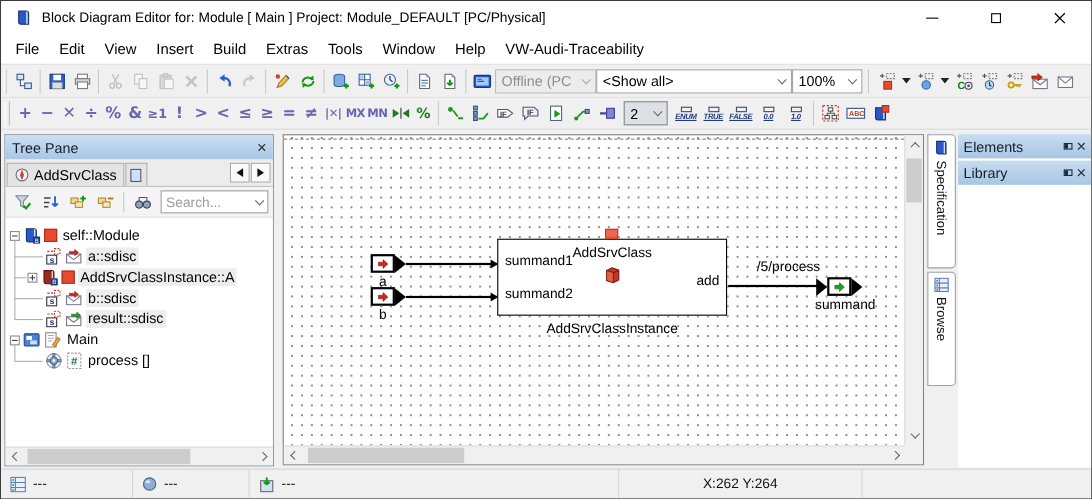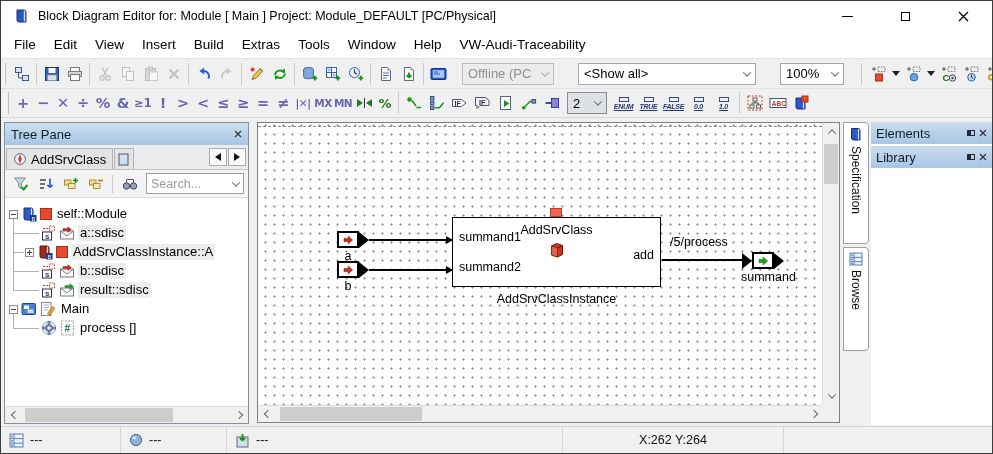--- a/index.html
+++ b/index.html
@@ -21,21 +21,21 @@
 
   
   .toolbar { position:absolute; left:0; right:0; background:#f0f0f0; display:flex; align-items:center; border-top:1px solid #e2e2e2; }
   .tb1 { top:57px; height:30px; }
   .tb2 { top:87px; height:30px; border-bottom:1px solid #d6d6d6; }
   .grip { width:5px; height:22px; border-left:1px solid #fdfdfd; border-right:1px solid #bdbdbd; margin:0 4px 0 3px; }
   .ti { width:23px; height:24px; display:inline-flex; align-items:center; justify-content:center; flex:none; }
   .ti.narrow { width:12px; }
   .sep { width:1px; height:22px; background:#c9c9c9; margin:0 3px; flex:none; }
   .dis { opacity:.45; filter:grayscale(1); }
-  .dd { height:22px; border:1px solid #a6a6a6; background:#fff; display:inline-flex; align-items:center; font-size:13px; color:#000; padding:0 5px; margin:0 12px; flex:none; }
+  .dd { height:22px; border:1px solid #a6a6a6; background:#fff; display:inline-flex; align-items:center; font-size:13px; color:#000; padding:0 5px; margin:0 0; flex:none; }
   .dd .ddtxt { overflow:hidden; white-space:nowrap; flex:1; }
   .dd.disabled { background:#ececec; color:#8e8e8e; border-color:#bdbdbd; }
   .chv { width:6px; height:6px; border-right:1.5px solid #666; border-bottom:1.5px solid #666; flex:none; }
   .chv.down { transform:rotate(45deg) translate(-1px,-1px); }
   .chv.up { transform:rotate(-135deg) translate(-1px,-1px); }
   .chv.left { transform:rotate(135deg); }
   .chv.right { transform:rotate(-45deg); }
   .op { min-width:20px; text-align:center; font-weight:bold; font-size:14.5px; color:#6767af; font-family:"DejaVu Sans",sans-serif; flex:none; }
   .op.sm { font-size:10.5px; letter-spacing:-.5px; }
   .op.or { font-size:11.5px; }
@@ -722,21 +722,21 @@
                 <path d="M2 4 l6 2 v9 l-6 -2 z" fill="#e06048" stroke="#7a1408" stroke-width=".5"></path>
               </svg>
             </span>
           <span class="bd-in1">summand1</span>
           <span class="bd-in2">summand2</span>
           <span class="bd-out">add</span>
         </div>
         <div class="bd-instance">AddSrvClassInstance</div>
 
         <div class="wire" style="left:404px;top:136px;width:82px"></div>
-        <div class="wlabel" style="left:412px;top:112px">/5/process</div>
+        <div class="wlabel" style="left:430px;top:112px">/5/process</div>
         <div class="port" style="left:484px;top:129px">
           <span class="ptri"></span>
           <span class="pbox">
               <svg width="11" height="10">
                 <path d="M1 3.4 h4.2 v-2.4 l4.4 4 l-4.4 4 v-2.4 h-4.2 z" fill="#1fa01f" stroke="#0a5a0a" stroke-width=".5"></path>
               </svg>
             </span>
           <span class="ptri"></span>
         </div>
         <div class="plabel" style="left:483px;top:147px;width:48px">summand</div>

